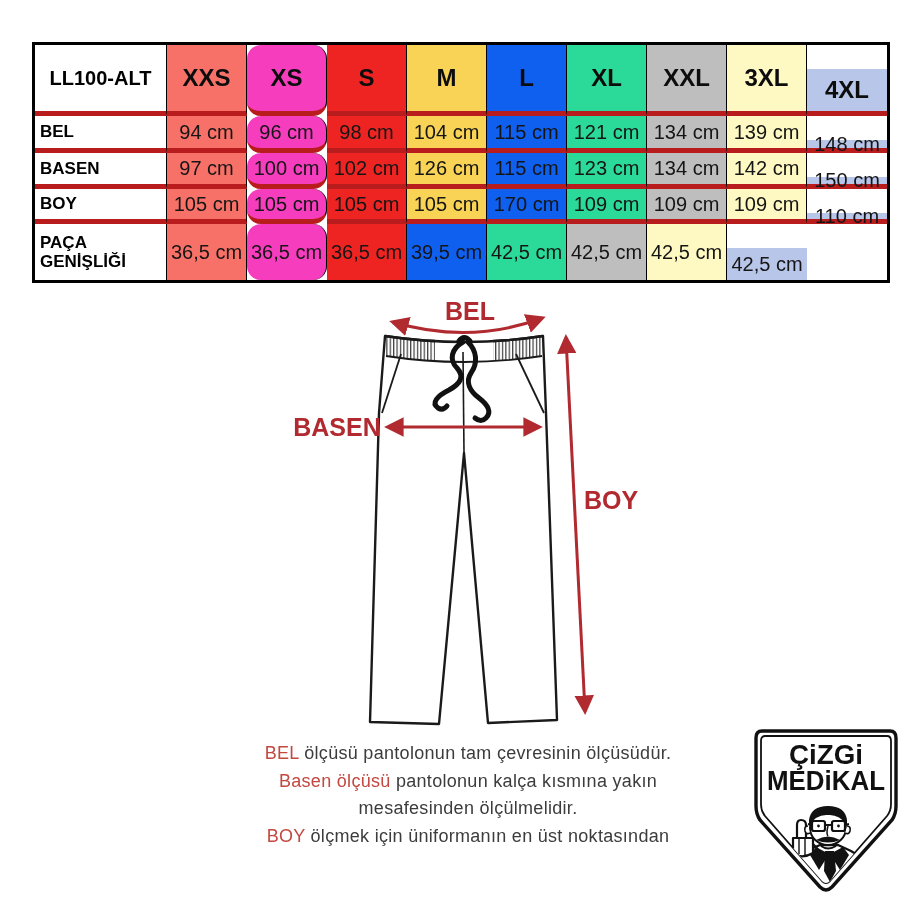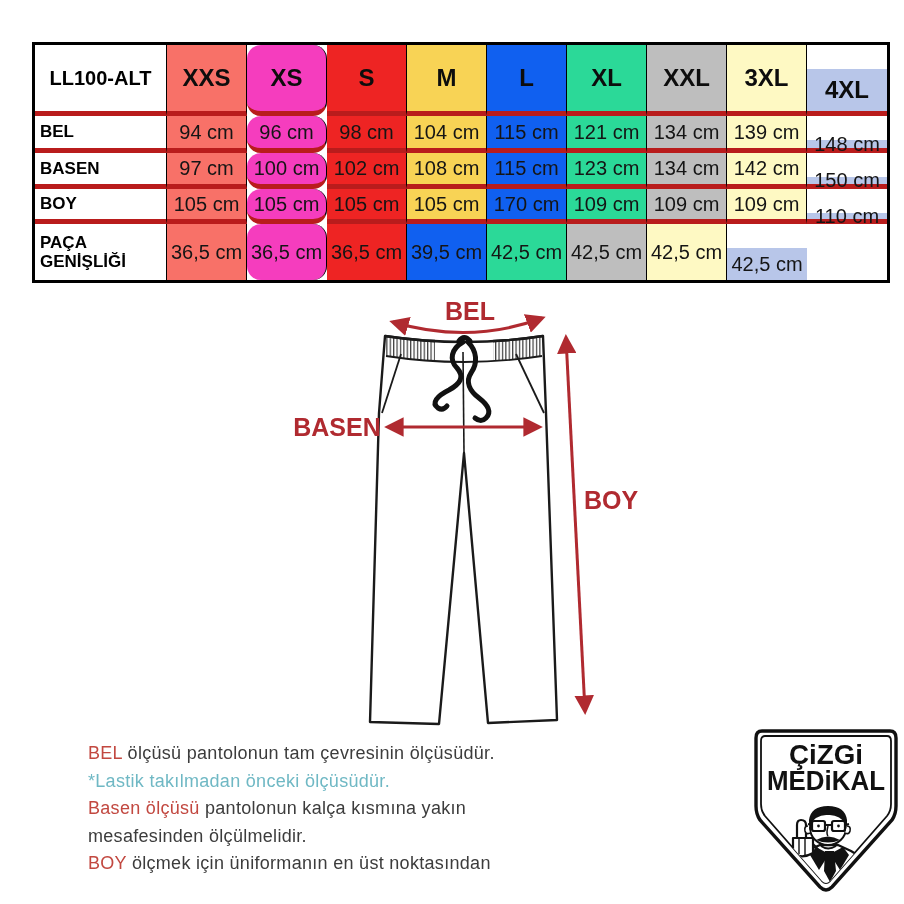--- a/index.html
+++ b/index.html
@@ -22,21 +22,21 @@
   .val{font-size:20px;color:#151515;}
   .col0{background:#F87168;} .col1{background:#F53DBE;border-radius:14px;} .col2{background:#EE2423;}
   .col3{background:#F8D355;} .col4{background:#1060F0;} .col5{background:#2BD998;}
   .col6{background:#BEBEBE;} .col7{background:#fef9c3;} .col8{background:#B8C6E9;}
 
   
   .pants-svg{position:absolute;left:280px;top:290px;}
   .dia-label{font-family:"Liberation Sans",sans-serif;font-weight:bold;font-size:25px;fill:#B02A30;}
 
   
-  .notes{position:absolute;left:88px;top:740px;width:760px;
+  .notes{position:absolute;left:88px;top:740px;width:760px;text-align:center;
          font-size:18px;line-height:27.5px;color:#3C3C3C;letter-spacing:0.3px;}
   .n-red{color:#C24840;}
   .n-teal{color:#6FB8C4;}
 
   
   .logo-svg{position:absolute;left:746px;top:714px;}
   .logo-text{font-family:"Liberation Sans",sans-serif;font-weight:bold;fill:#111;}
 </style>
 </head>
 <body>
@@ -64,21 +64,21 @@
     <div class="cell val col4">115 cm</div>
     <div class="cell val col5">121 cm</div>
     <div class="cell val col6">134 cm</div>
     <div class="cell val col7">139 cm</div>
     <div class="cell val col8 lastcol">148 cm</div>
 
     <div class="cell rlabel">BASEN</div>
     <div class="cell val col0">97 cm</div>
     <div class="cell val col1">100 cm</div>
     <div class="cell val col2">102 cm</div>
-    <div class="cell val col3">108 cm</div>
+    <div class="cell val col3">126 cm</div>
     <div class="cell val col4">115 cm</div>
     <div class="cell val col5">123 cm</div>
     <div class="cell val col6">134 cm</div>
     <div class="cell val col7">142 cm</div>
     <div class="cell val col8 lastcol">150 cm</div>
 
     <div class="cell rlabel">BOY</div>
     <div class="cell val col0">105 cm</div>
     <div class="cell val col1">105 cm</div>
     <div class="cell val col2">105 cm</div>
@@ -135,21 +135,20 @@
 
     <text class="dia-label" x="57" y="146" text-anchor="middle">BASEN</text>
     <path d="M108,137 L259,137" fill="none" stroke="#B02A30" stroke-width="3" marker-start="url(#ah)" marker-end="url(#ah)"></path>
 
     <text class="dia-label" x="331" y="219" text-anchor="middle">BOY</text>
     <path d="M286,48 L305,421" fill="none" stroke="#B02A30" stroke-width="3" marker-start="url(#ah)" marker-end="url(#ah)"></path>
   </svg>
 
   <div class="notes">
     <div><span class="n-red">BEL</span><span> ölçüsü pantolonun tam çevresinin ölçüsüdür.</span></div>
-    <div class="n-teal">*Lastik takılmadan önceki ölçüsüdür.</div>
     <div><span class="n-red">Basen ölçüsü</span><span> pantolonun kalça kısmına yakın</span></div>
     <div>mesafesinden ölçülmelidir.</div>
     <div><span class="n-red">BOY</span><span> ölçmek için üniformanın en üst noktasından</span></div>
   </div>
 
   <svg class="logo-svg" width="160" height="192" viewBox="0 0 160 192">
     <defs>
       <clipPath id="shieldClip">
         <path d="M19,22 L141,22 Q145,22 145,27 L145,90 Q145,97 141,102 L84,167 Q80,171 76,167 L19,102 Q15,97 15,90 L15,27 Q15,22 19,22 Z"></path>
       </clipPath>

